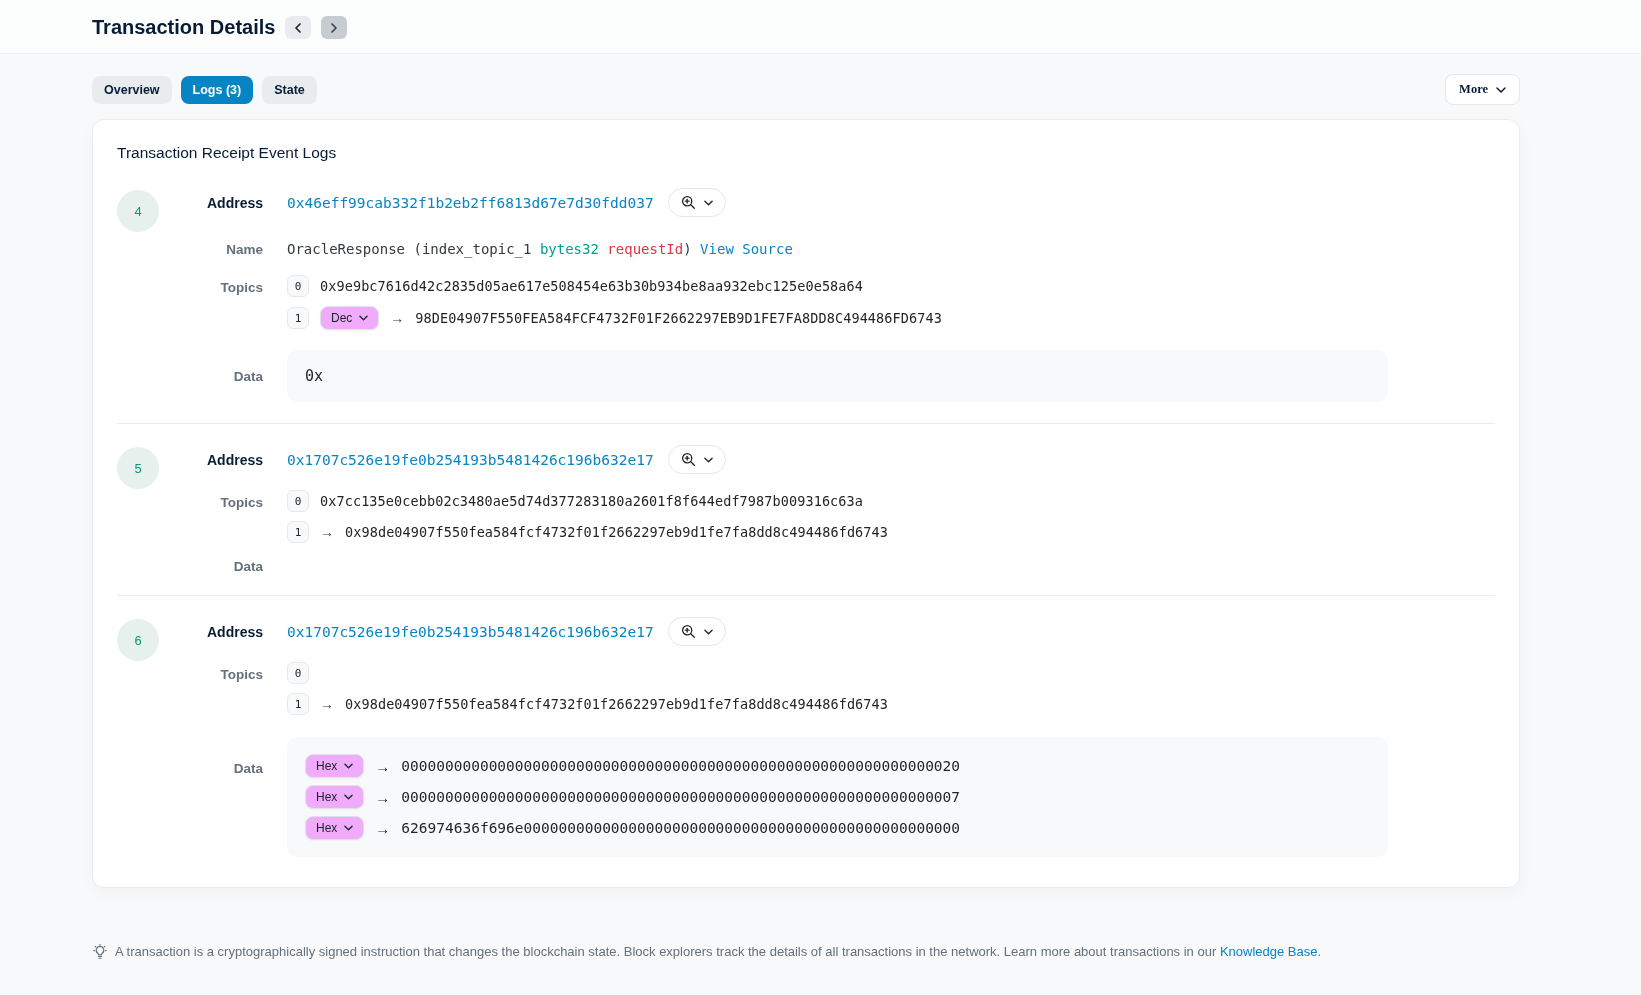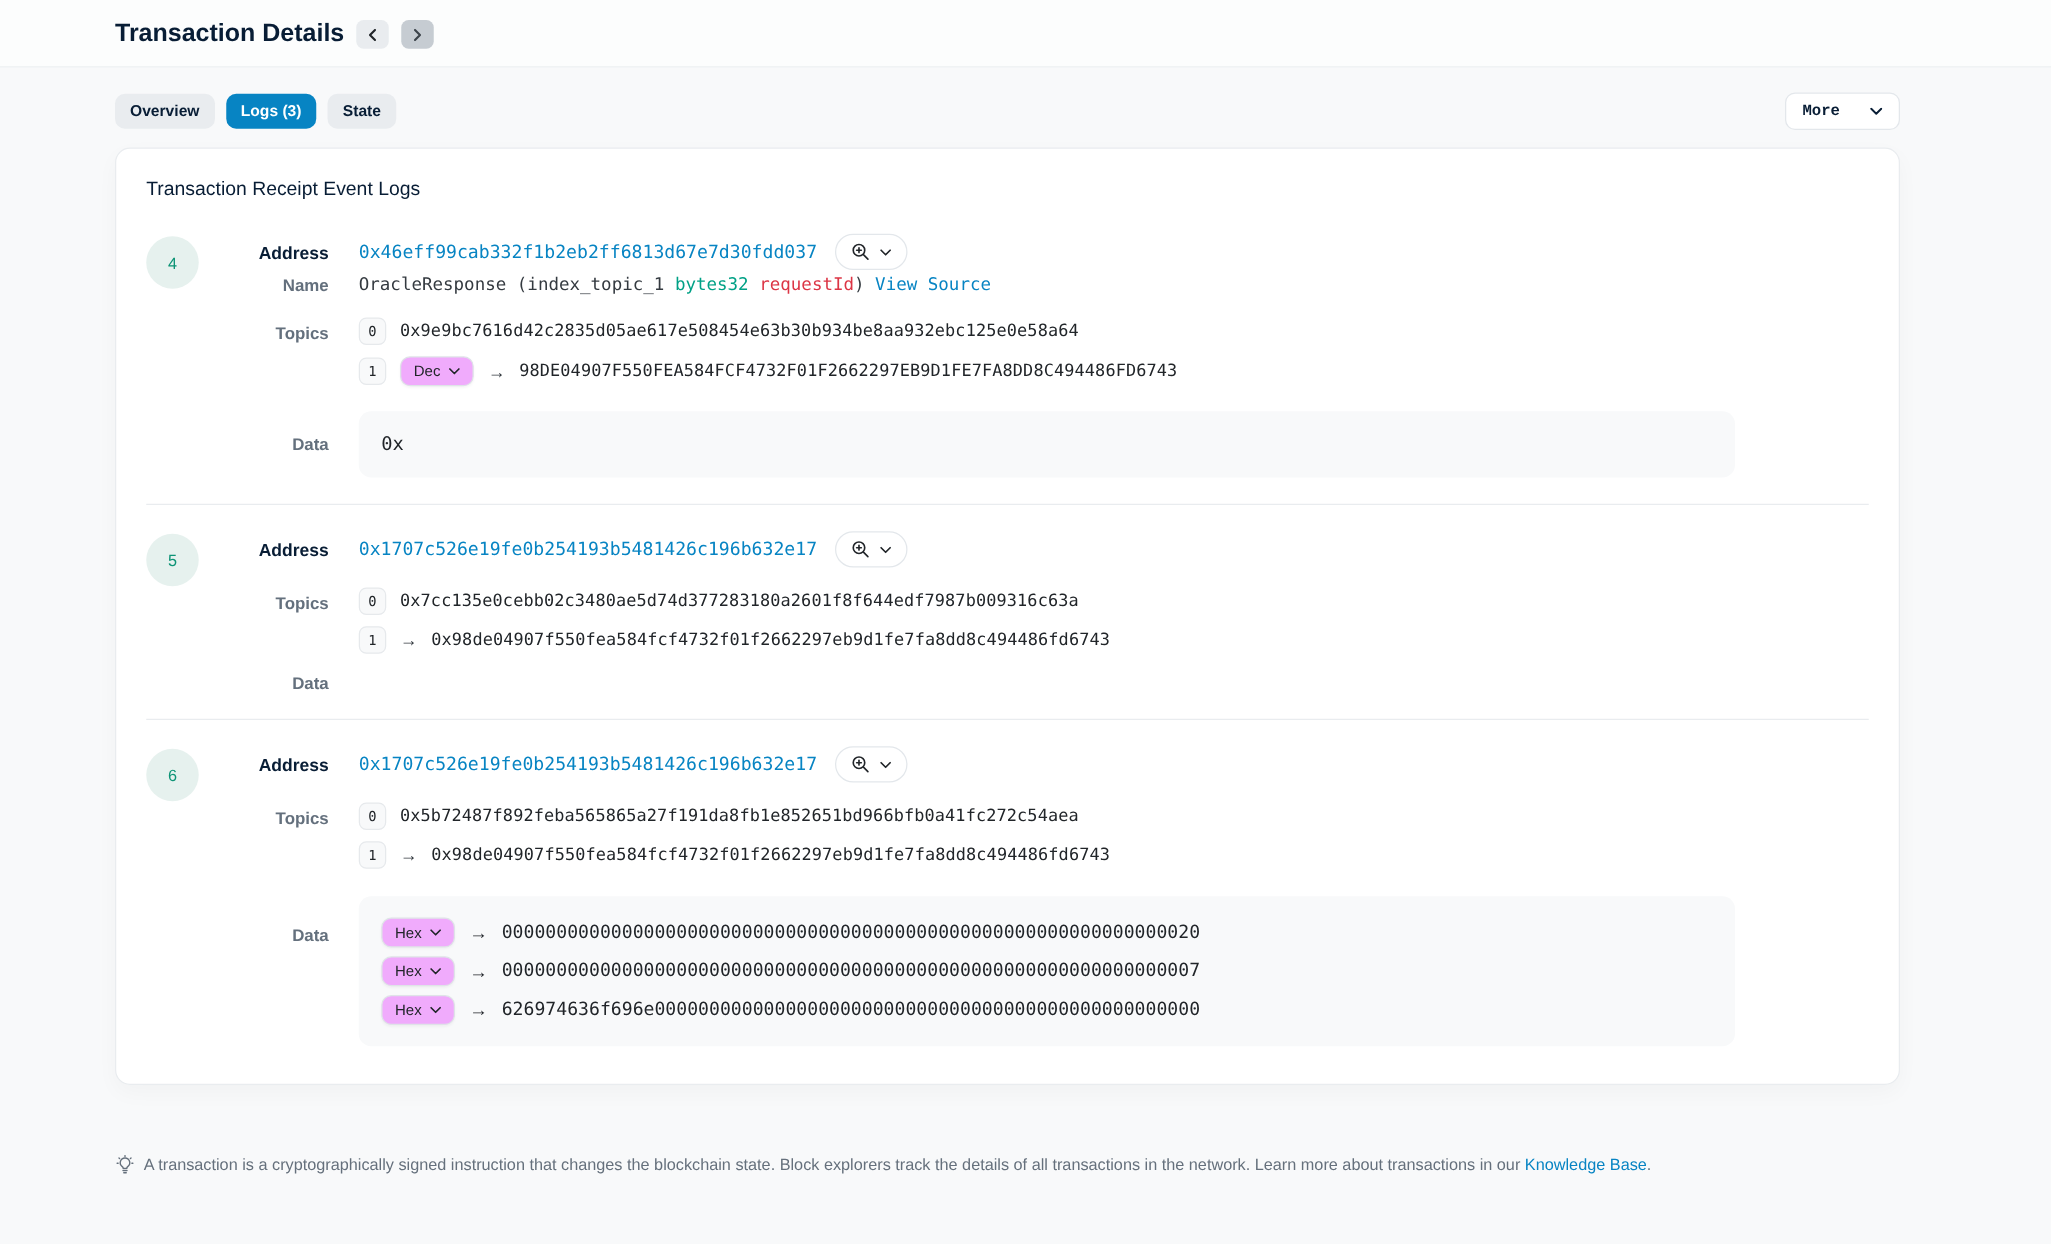--- a/index.html
+++ b/index.html
@@ -27,22 +27,22 @@
   .tab-group { display:flex; gap:9px; }
   .tab {
     border:none; border-radius:8px; padding:7px 12px; cursor:pointer;
     font-size:12.5px; font-weight:700; background:#e9ecef; color:#081d35;
     font-family:"Liberation Sans", sans-serif;
   }
   .tab.active { background:#0784c3; color:#ffffff; }
   .more-btn {
     background:#ffffff; border:1px solid #e3e7eb; border-radius:8px; cursor:pointer;
     padding:7px 13px; font-size:12.5px; font-weight:600; color:#081d35;
-    display:inline-flex; align-items:center; gap:24px;
-    font-family:Liberation Mono, monospace;
+    display:inline-flex; align-items:center; gap:8px;
+    font-family:Liberation Serif, serif;
   }
 
   
   .card {
     margin:14px 121px 0 92px; background:#ffffff;
     border:1px solid #e9ecef; border-radius:12px;
     box-shadow:0 6px 18px rgba(0,0,0,.03);
     padding:24px 24px 30px 24px;
   }
   .card-heading { font-size:15.5px; font-weight:500; color:#081d35; margin-bottom:26px; }
@@ -171,21 +171,21 @@
             </span>
             <span>
               <svg width="9" height="6" viewBox="0 0 10 6">
                   <path d="M1 1l4 4 4-4" stroke="#212529" stroke-width="1.5" fill="none" stroke-linecap="round" stroke-linejoin="round"></path>
                 </svg>
             </span>
           </span>
         </div>
       </div>
 
-      <div class="row" style="margin-top:4px;">
+      <div class="row" style="margin-top:24px;">
         <div class="row-label">Name</div>
         <div class="name-line mono"><span>OracleResponse</span> <span>(index_topic_1</span> <span class="tok-type">bytes32</span> <span class="tok-param">requestId</span><span>)</span> <a class="src-link">View Source</a></div>
       </div>
 
       <div class="row top" style="margin-top:18px;">
         <div class="row-label">Topics</div>
         <div>
           <div class="topic">
             <span class="topic-idx mono">0</span>
             <span class="topic-val mono">0x9e9bc7616d42c2835d05ae617e508454e63b30b934be8aa932ebc125e0e58a64</span>
@@ -289,21 +289,20 @@
             </span>
           </span>
         </div>
       </div>
 
       <div class="row top" style="margin-top:16px;">
         <div class="row-label">Topics</div>
         <div>
           <div class="topic">
             <span class="topic-idx mono">0</span>
-            <span class="topic-val mono">0x5b72487f892feba565865a27f191da8fb1e852651bd966bfb0a41fc272c54aea</span>
           </div>
           <div class="topic">
             <span class="topic-idx mono">1</span>
             <span class="arrow">→</span>
             <span class="topic-val mono">0x98de04907f550fea584fcf4732f01f2662297eb9d1fe7fa8dd8c494486fd6743</span>
           </div>
         </div>
       </div>
 
       <div class="row top" style="margin-top:22px;">

